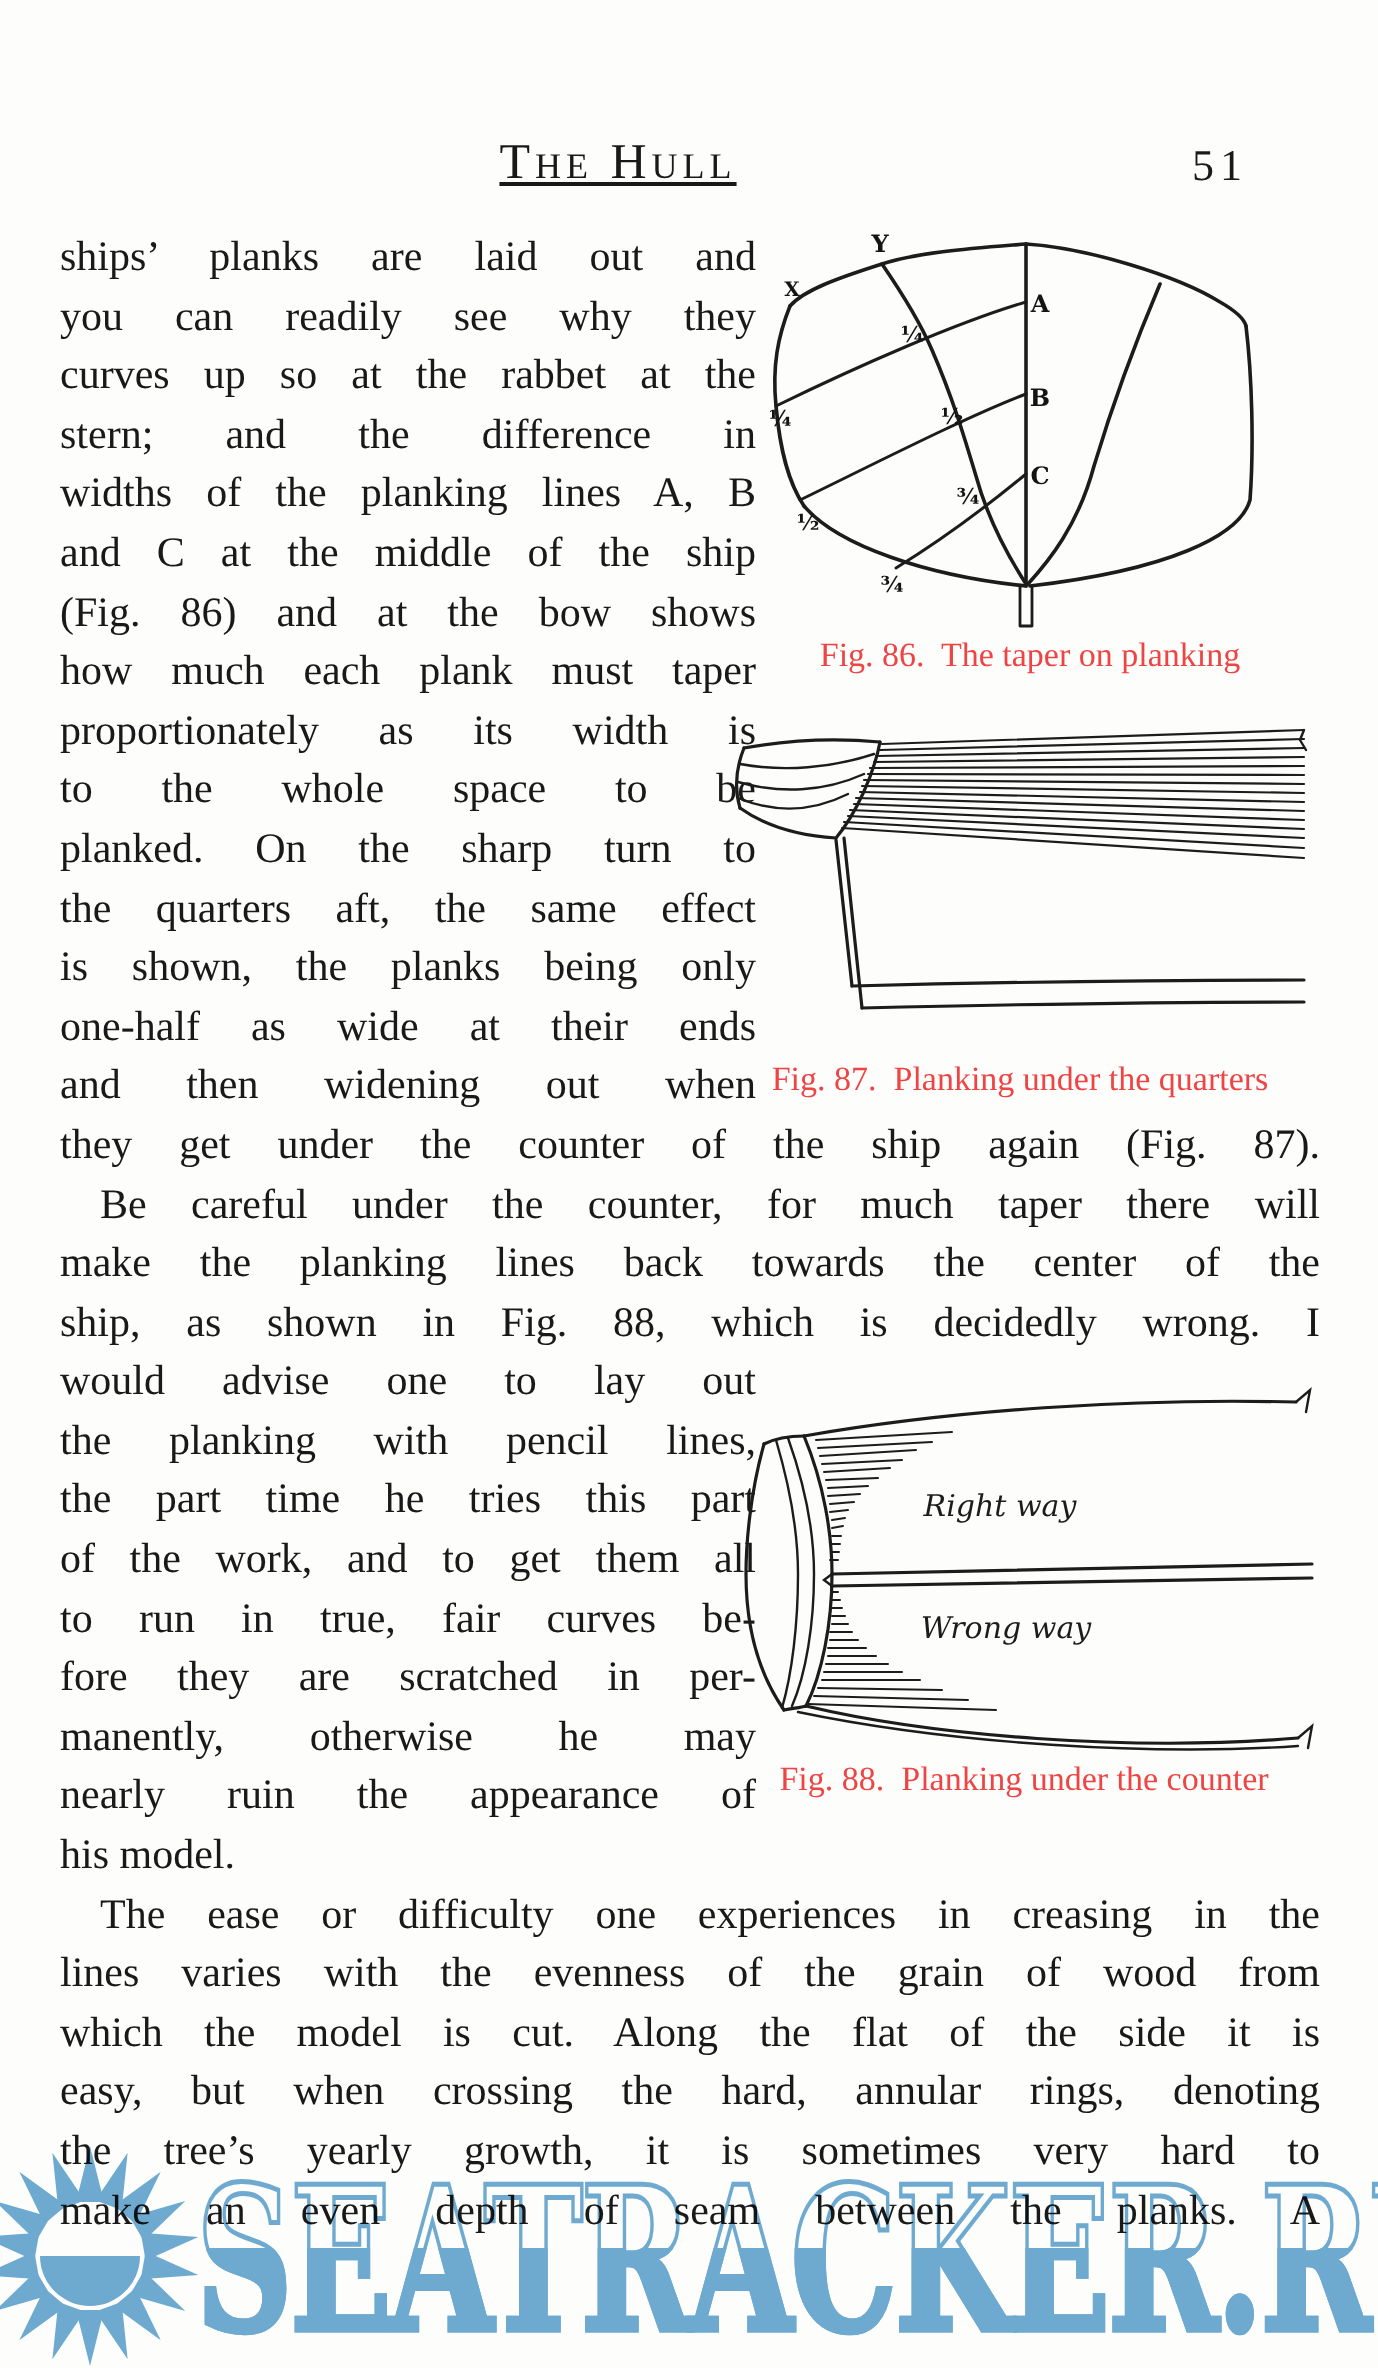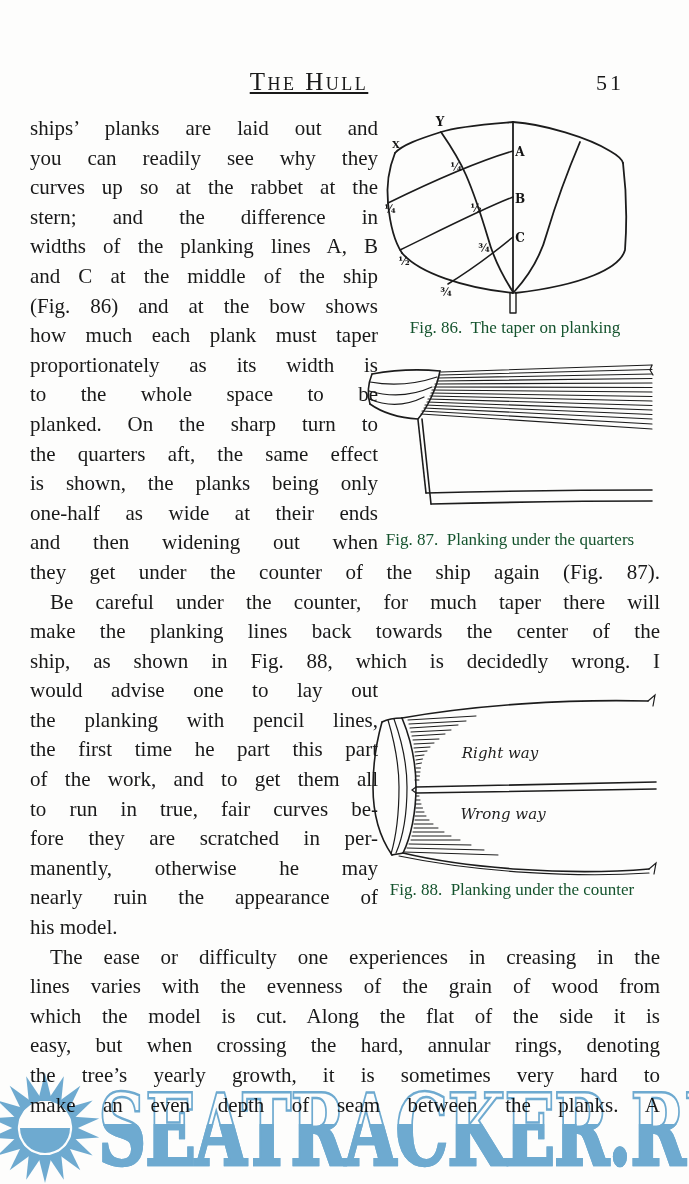--- a/index.html
+++ b/index.html
@@ -34,21 +34,21 @@
   .f{width:630px;}
   .end{text-align-last:left;}
   .ind{text-indent:20px;}
   
   .fig{position:absolute;}
   .fig svg{display:block;}
   .cap{
     position:absolute;
     font-size:17px;line-height:20px;
     text-align:center;white-space:pre;
-    color:#14532d;
+    color:#ef4444;
   }
   .handlbl{font-family:"DejaVu Serif",serif;font-style:italic;}
   
   .wm{position:absolute;left:0;top:1078px;width:689px;height:106px;mix-blend-mode:multiply;}
   .wm-sun{position:absolute;left:-15px;top:-10px;}
   .wm-text{
     position:absolute;left:98px;top:2px;
     font-family:"DejaVu Serif",serif;font-weight:700;
     font-size:100px;line-height:100px;
     letter-spacing:-2px;
@@ -88,21 +88,21 @@
       <div class="ln n">one-half as wide at their ends</div>
       <div class="ln n">and then widening out when</div>
       <div class="ln f">they get under the counter of the ship again (Fig. 87).</div>
     </div>
     <div>
       <div class="ln f ind">Be careful under the counter, for much taper there will</div>
       <div class="ln f">make the planking lines back towards the center of the</div>
       <div class="ln f">ship, as shown in Fig. 88, which is decidedly wrong.  I</div>
       <div class="ln n">would advise one to lay out</div>
       <div class="ln n">the planking with pencil lines,</div>
-      <div class="ln n">the first time he part this part</div>
+      <div class="ln n">the part time he tries this part</div>
       <div class="ln n">of the work, and to get them all</div>
       <div class="ln n">to run in true, fair curves be-</div>
       <div class="ln n">fore they are scratched in per-</div>
       <div class="ln n">manently, otherwise he may</div>
       <div class="ln n">nearly ruin the appearance of</div>
       <div class="ln f end">his model.</div>
     </div>
     <div>
       <div class="ln f ind">The ease or difficulty one experiences in creasing in the</div>
       <div class="ln f">lines varies with the evenness of the grain of wood from</div>

